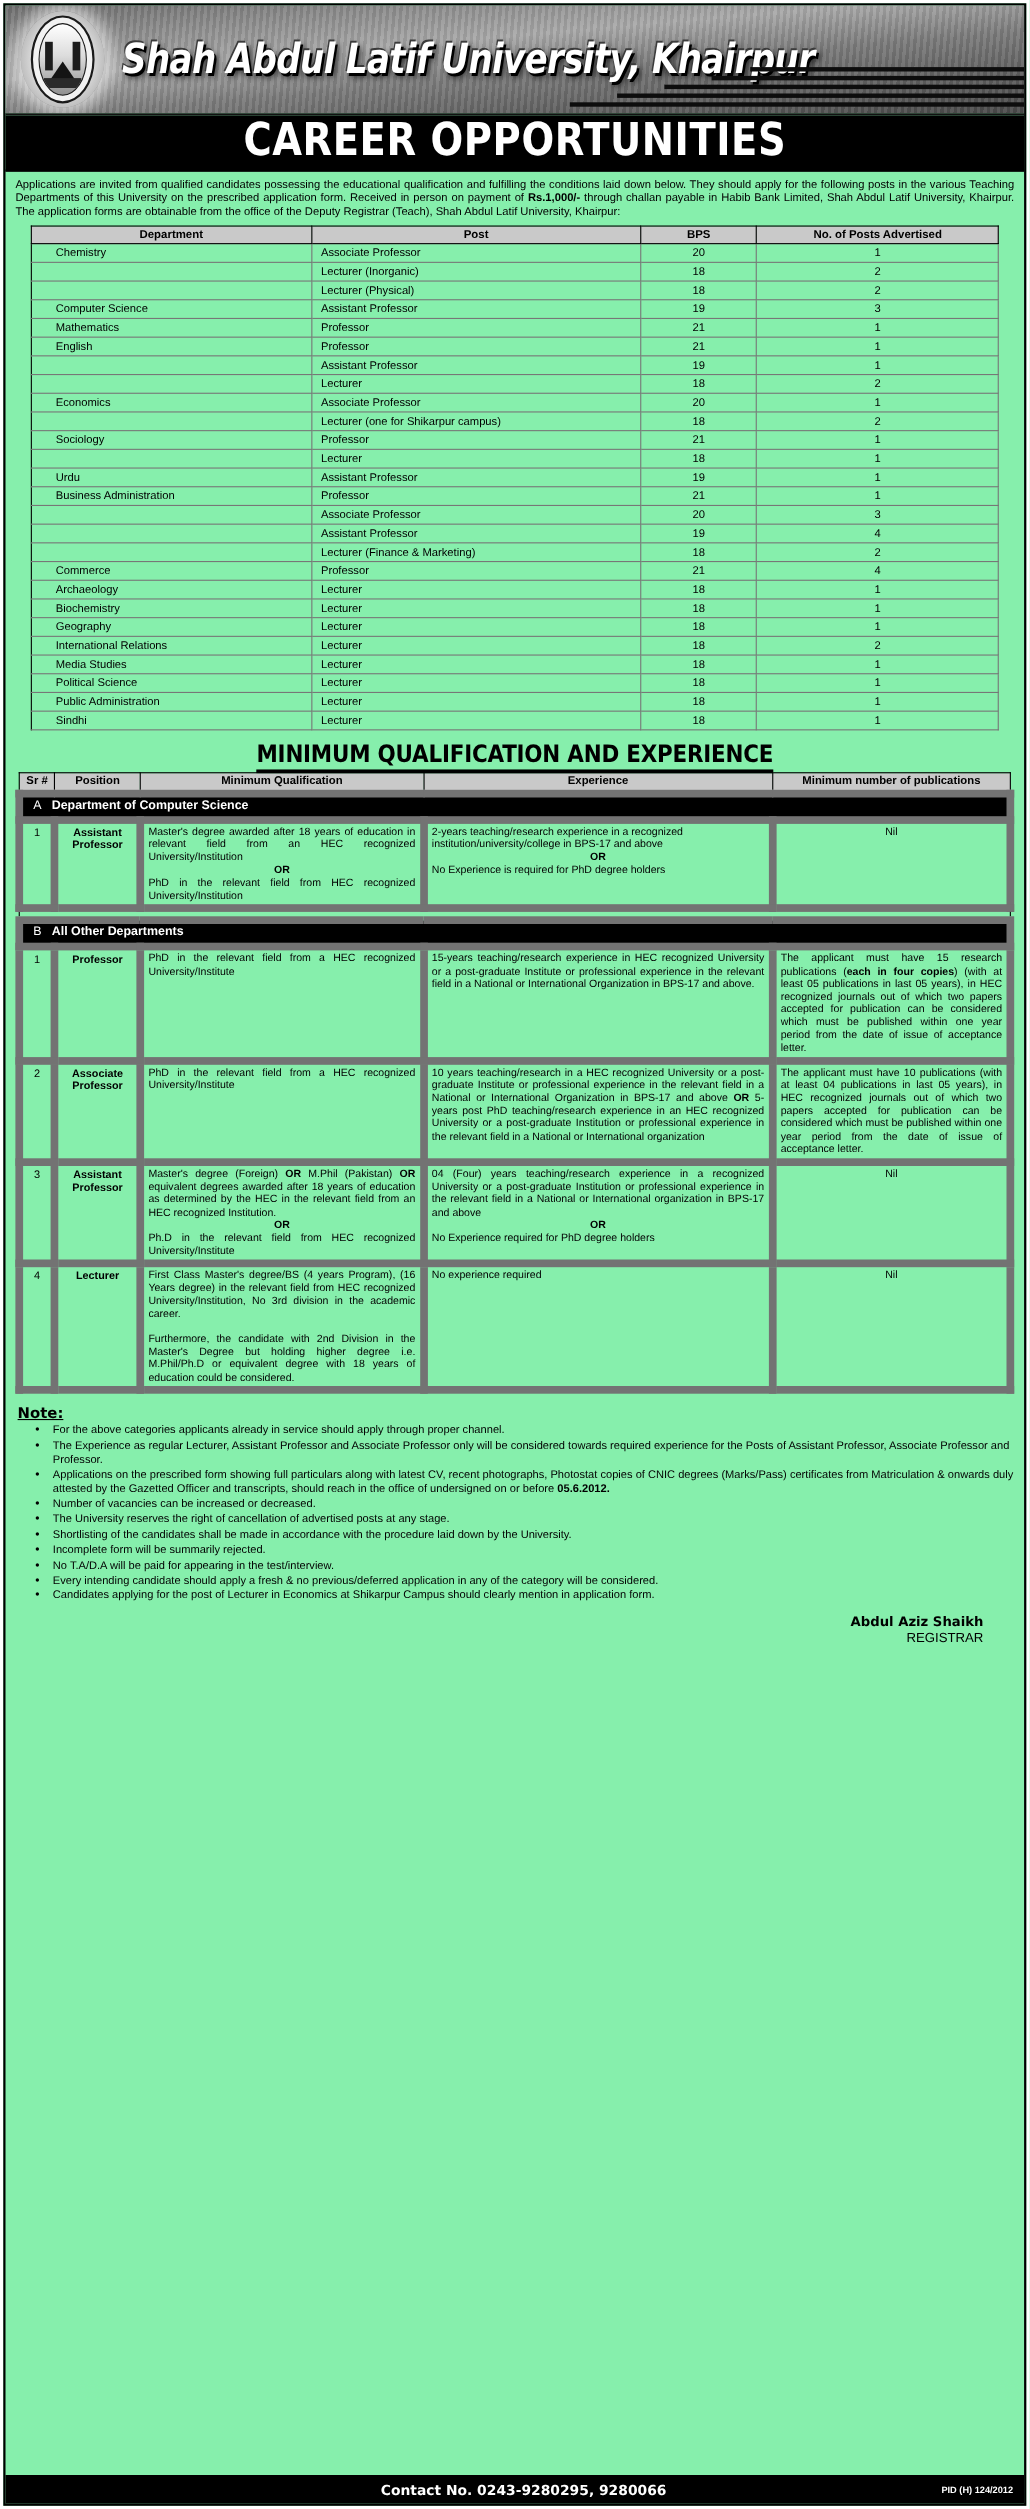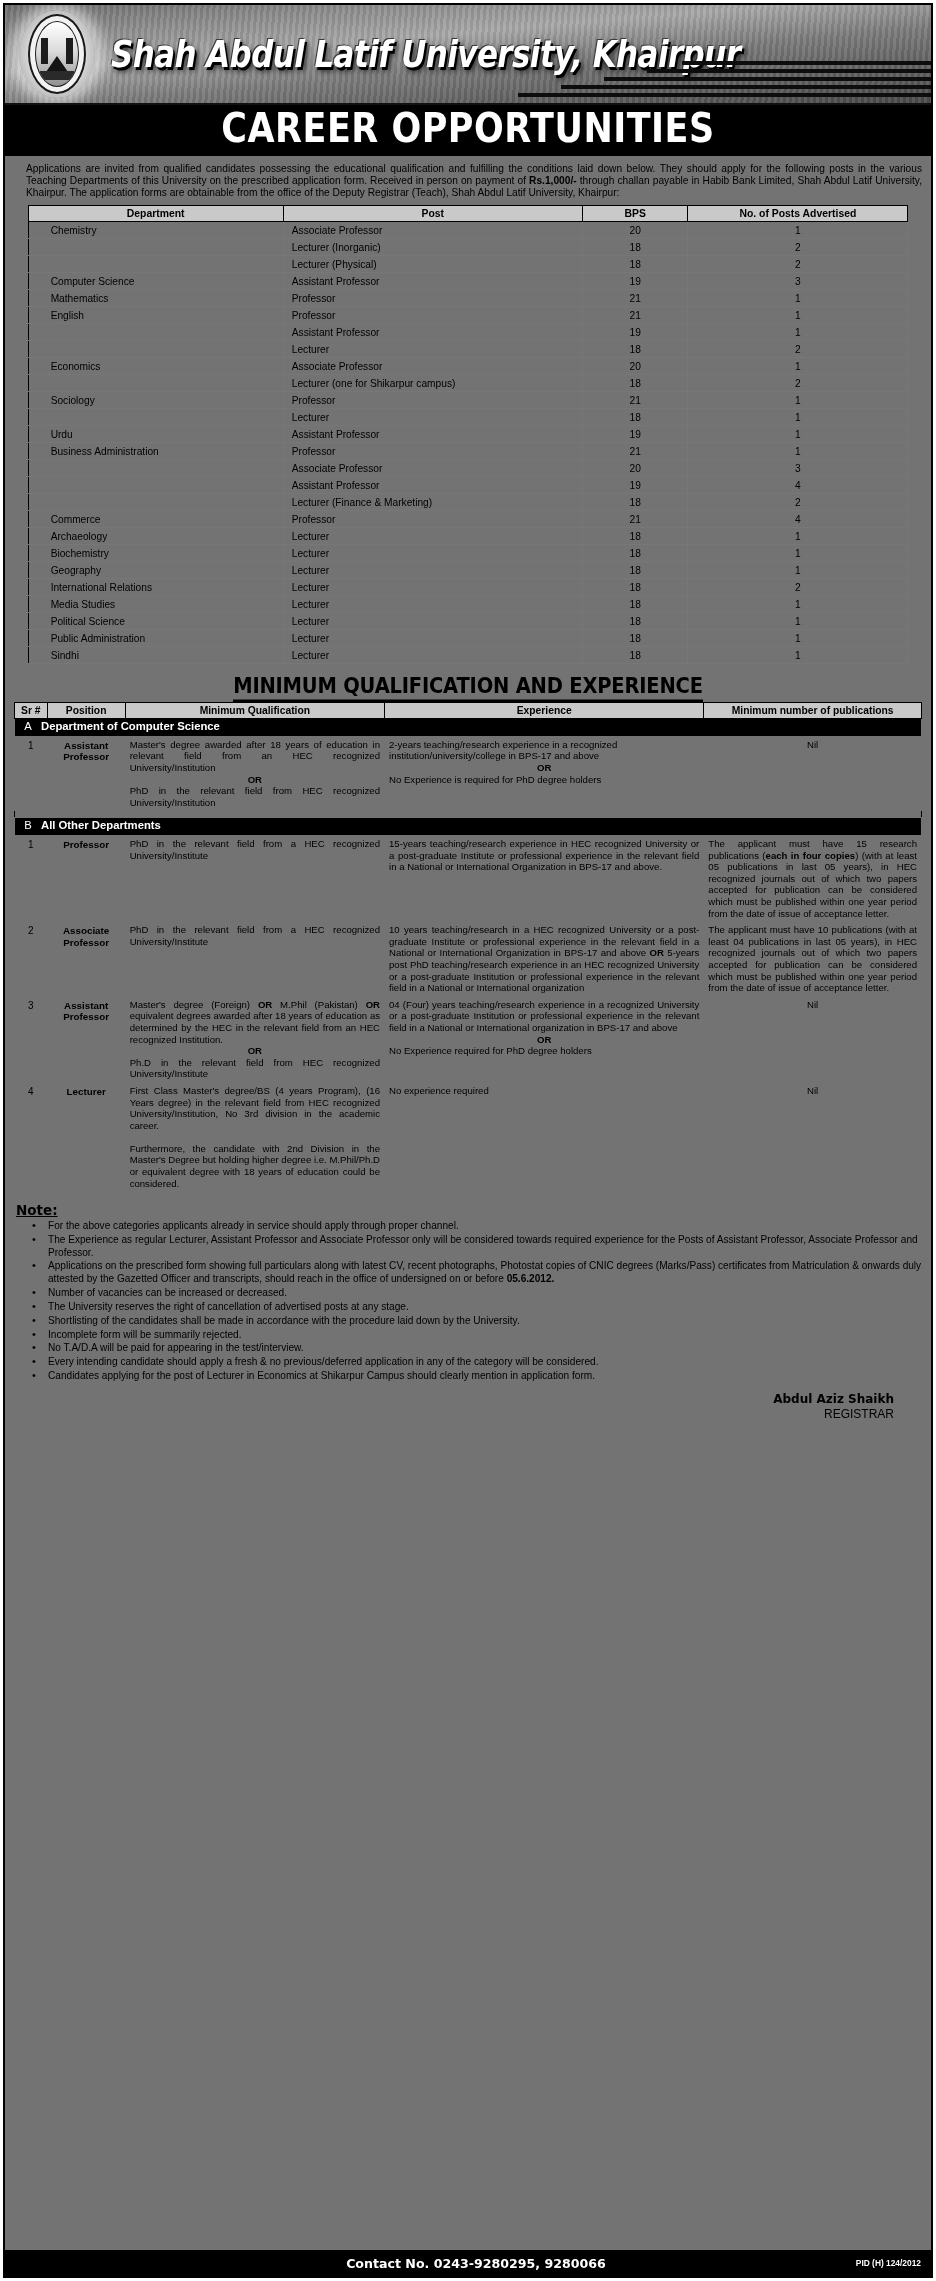--- a/index.html
+++ b/index.html
@@ -5,21 +5,21 @@
   * { box-sizing: border-box; }
   html, body { margin:0; padding:0; }
   body {
     width:936px; height:2281px;
     background:#fff;
     font-family:"Liberation Sans", sans-serif;
     color:#000;
     font-size:11px;
   }
   .page { width:936px; height:2281px; position:relative; background:#fff; padding:3px; }
-  .frame { border:2px solid #000; width:930px; height:2275px; background:#737373; display:flex; flex-direction:column; }
+  .frame { border:2px solid #000; width:930px; height:2275px; background:#86efac; display:flex; flex-direction:column; }
 
   
   .masthead {
     height:100px; position:relative; overflow:hidden;
     background:linear-gradient(175deg,#6e6e6e 0%,#8c8c8c 18%,#a9a9a9 38%,#7c7c7c 58%,#616161 78%,#4a4a4a 100%);
     border-bottom:2px solid #111;
     display:flex; align-items:center;
   }
   .masthead::before{
     content:""; position:absolute; inset:0;
@@ -61,21 +61,21 @@
     background:#000; color:#fff; text-align:center;
     padding:3px 0 6px 0; border-bottom:2px solid #000;
   }
   .banner h1{
     margin:0; font-family:"DejaVu Sans", sans-serif; font-weight:700;
     font-size:35px; letter-spacing:.5px; transform:scaleY(1.18); transform-origin:center;
   }
 
   
   .body-wrap{ padding:5px 9px 0 9px; flex:1 1 auto; display:flex; flex-direction:column; }
-  .intro{ font-size:10.2px; line-height:12.1px; text-align:justify; margin:2px 0 6px 12px; }
+  .intro{ font-size:10.2px; line-height:12.1px; text-align:justify; margin:2px 0 6px 0; }
   .intro b{ font-weight:700; }
 
   table{ border-collapse:collapse; width:100%; }
 
   
   .posts{ width:97%; margin:0 auto 4px auto; border:1.6px solid #000; table-layout:fixed; }
   .posts th{
     background:#c9c9c9; border:1px solid #000; font-size:10.4px; font-weight:700;
     padding:2px 0; text-align:center; border-bottom:1.6px solid #000;margin-top:24px;
   }
@@ -93,21 +93,21 @@
     transform:scaleY(1.12);
   }
   .section-title span{ border-bottom:3px solid #000; padding-bottom:1px; }
 
   
   .qual{ border:1.8px solid #000; table-layout:fixed; margin-bottom:4px; }
   .qual th{
     background:#c9c9c9; border:1px solid #000; font-size:10.3px; font-weight:700;
     text-align:center; padding:2px 1px; border-bottom:1.6px solid #000;
   }
-  .qual td{ border:1px solid #737373; font-size:9.6px; line-height:11.6px; vertical-align:top; padding:2px 4px;margin-left:42px; }
+  .qual td{ border:7px solid #737373; font-size:9.6px; line-height:11.6px; vertical-align:top; padding:2px 4px;margin-left:42px; }
   .qual td.sr{ text-align:center; font-size:10px; padding-top:3px; }
   .qual td.pos{ font-weight:700; text-align:center; font-size:9.8px; padding-top:3px; }
   .qual td.justify{ text-align:justify; }
   .qual td.center{ text-align:center; }
   .qual .grouphead td{
     background:#000; color:#fff; font-weight:700; font-size:11.3px; padding:2px 0 3px 0;
   }
   .qual .grouphead .letter{ display:inline-block; width:26px; text-align:center; font-weight:400; }
   .qual col.q1{ width:3.6%; } .qual col.q2{ width:8.6%; }
   .qual col.q3{ width:28.6%; } .qual col.q4{ width:35.2%; } .qual col.q5{ width:24%; }

